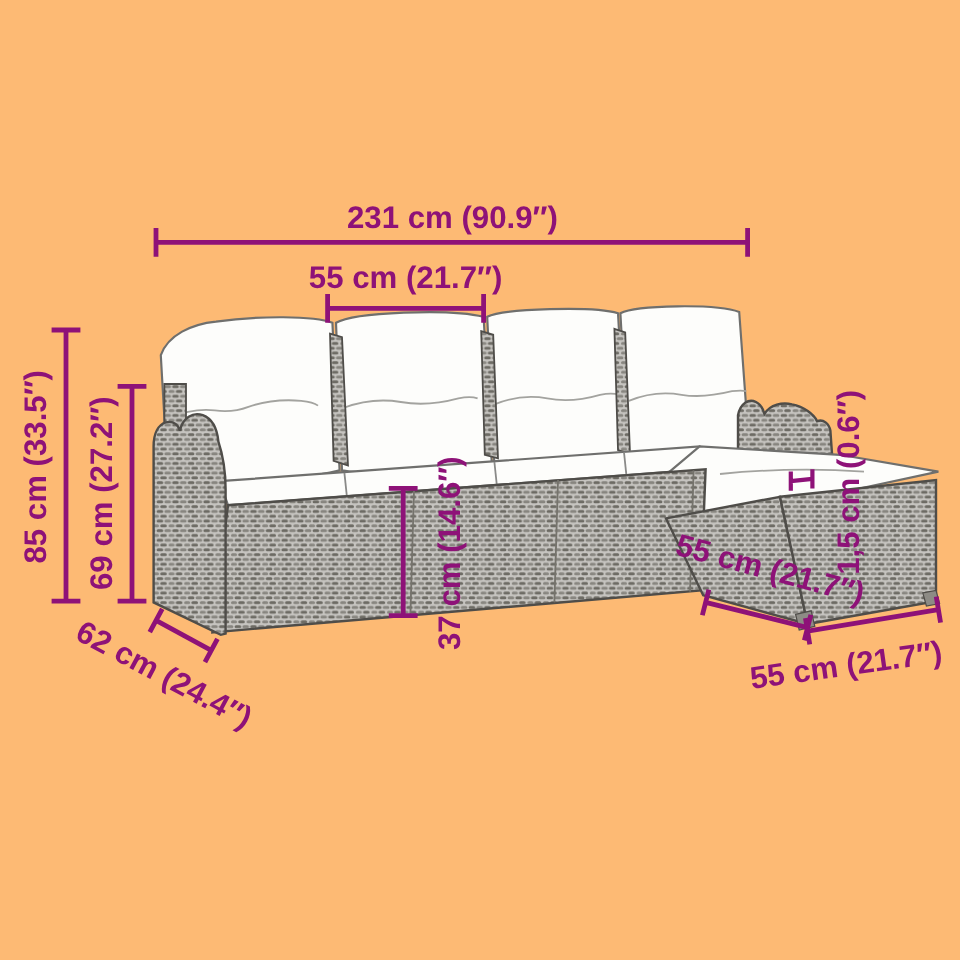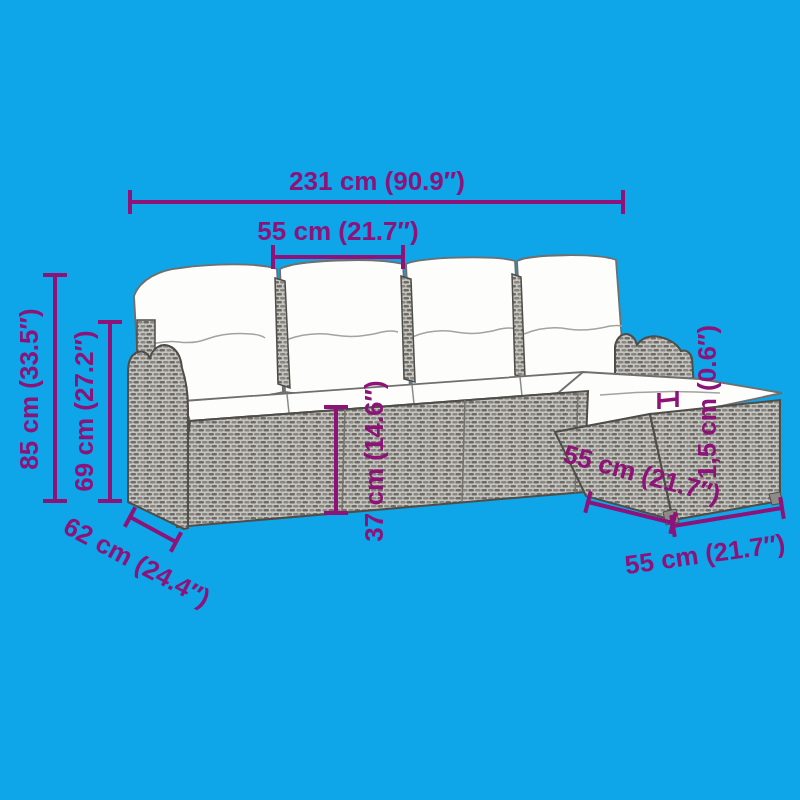--- a/index.html
+++ b/index.html
@@ -1,17 +1,17 @@
 <!DOCTYPE html>
 <html style="--accent: #8E1278;"><head>
 <meta charset="utf-8">
 <style>
   html,body{margin:0;padding:0;background:#ffffff;}
   .stage{
-    position:relative;width:800px;height:800px;background:#0ea5e9;
+    position:relative;width:800px;height:800px;background:#fdba74;
     font-family:"Liberation Sans",sans-serif;overflow:hidden;
   }
   .art{position:absolute;left:0;top:0;}
   .dim-label{
     position:absolute;white-space:nowrap;
     color:var(--accent,#8E1278);
     font-weight:700;font-size:26px;line-height:1;
     letter-spacing:0px;
   }
   .r-90{transform:translate(-50%,-50%) rotate(-90deg);}

